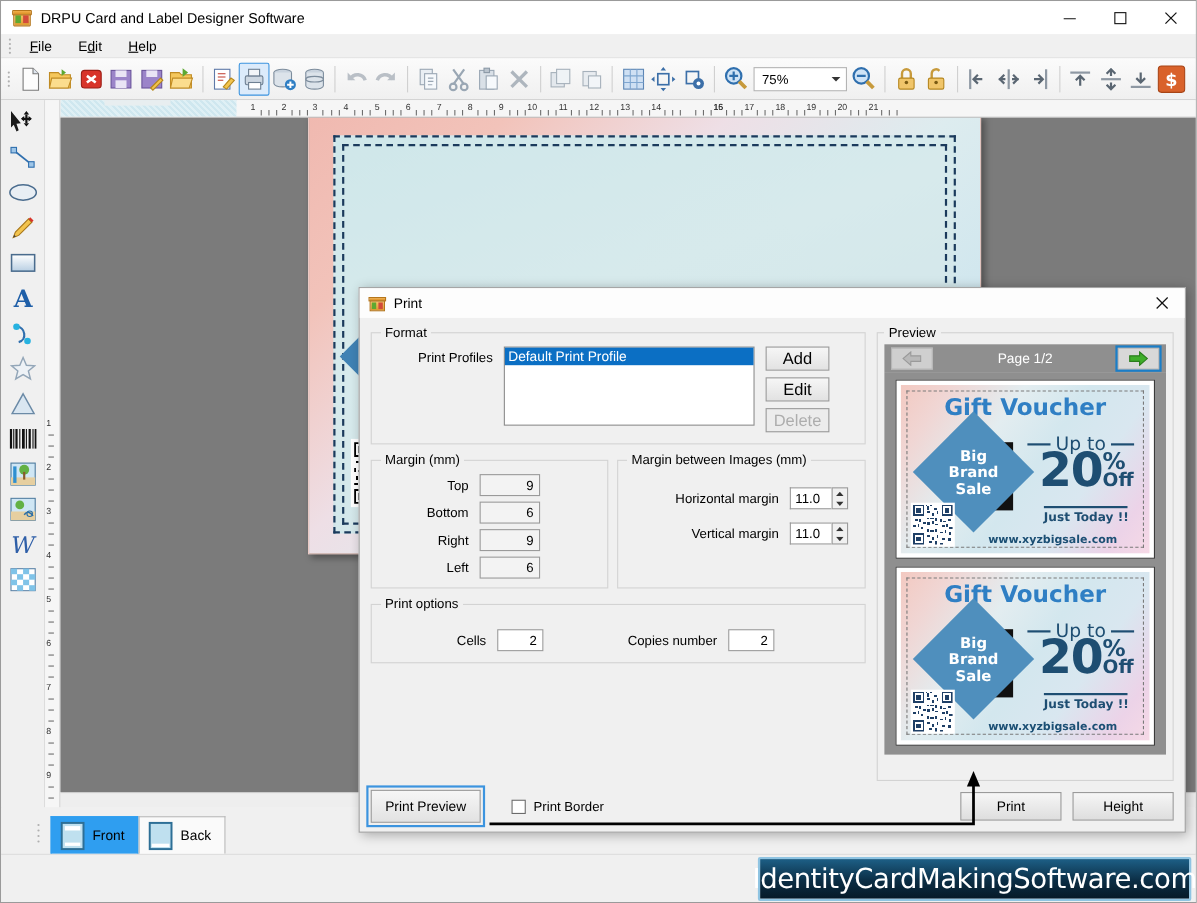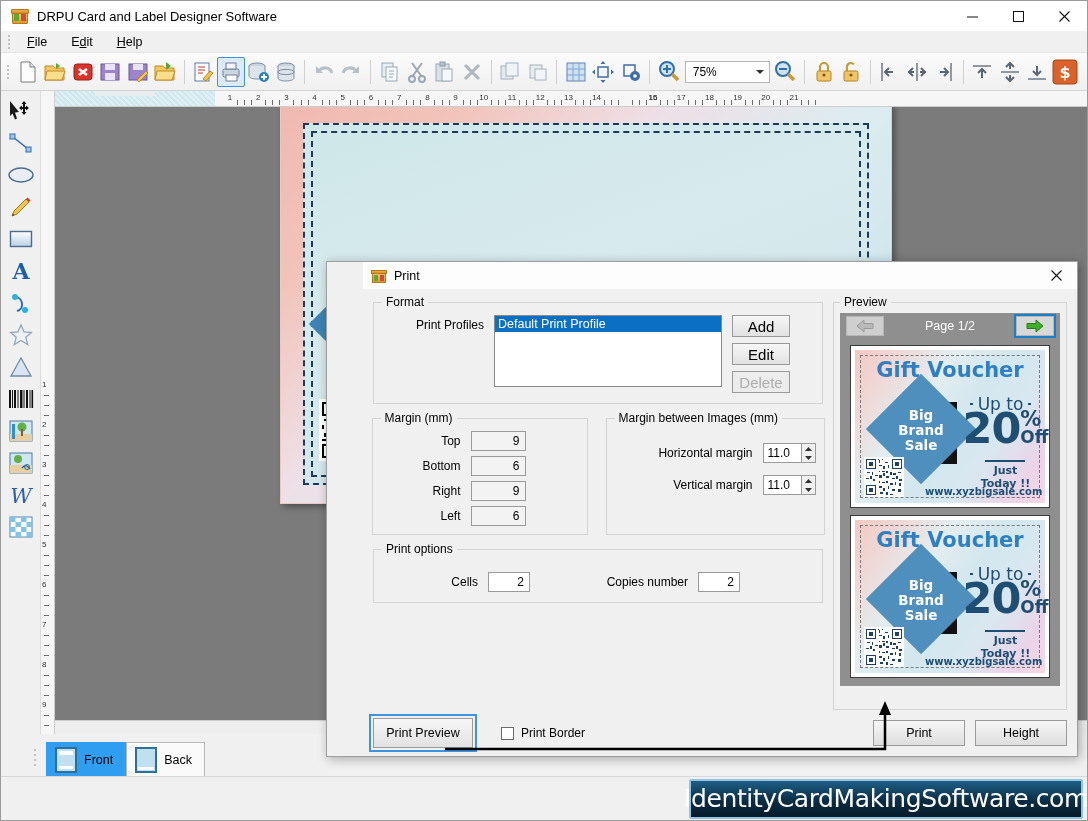--- a/index.html
+++ b/index.html
@@ -141,21 +141,21 @@
     border:2px solid #8fc4e2; border-radius:2px;
     display:flex; align-items:center; justify-content:center;
     color:#fff; font-size:25px; letter-spacing:-0.4px; white-space:nowrap;
     font-family:"DejaVu Sans", sans-serif;
   }
 
   
   .dialog {
     position:absolute; left:325px; top:260px; width:752px; height:496px;
     background:#f0f0f0; border:1px solid #9e9e9e; box-shadow:2px 2px 10px rgba(0,0,0,.3);
-    display:flex; flex-direction:column;padding-left:36px;
+    display:flex; flex-direction:column;
   }
   .dlg-title { height:27px; flex:0 0 27px; display:flex; align-items:center; background:#fdfdfd;
      padding-left:8px; }
   .dlg-title .ico { width:16px; height:16px; position:relative; margin-right:7px; }
   .dlg-title .ico .b { position:absolute; left:1px; top:5px; width:14px; height:10px;
      background:linear-gradient(#f7c46c,#e09a2e); border:1px solid #b5761c;}
   .dlg-title .ico .l { position:absolute; left:0; top:2px; width:16px; height:4px;
      background:linear-gradient(#f3b04a,#d98c22); border:1px solid #b5761c;}
   .dlg-title .ico .g { position:absolute; left:3px; top:7px; width:4px; height:6px; background:#5fa832;}
   .dlg-title .ico .r { position:absolute; left:9px; top:7px; width:4px; height:6px; background:#d24b3a;}
@@ -934,21 +934,21 @@
             </div>
             <div class="sidebtns">
               <div class="btn" style="width:58px;">Add</div>
               <div class="btn" style="width:58px;">Edit</div>
               <div class="btn dis" style="width:58px;">Delete</div>
             </div>
           </div>
         </fieldset>
 
 
-        <div style="display:flex; gap:18px;justify-content:center;">
+        <div style="display:flex; gap:8px;">
           <fieldset class="grp" style="width:216px; flex:0 0 216px;">
             <legend>Margin (mm)</legend>
             <div class="row">
               <div class="lbl" style="width:90px;">Top</div>
               <div class="numfield" style="width:55px;">9</div>
             </div>
             <div class="row">
               <div class="lbl" style="width:90px;">Bottom</div>
               <div class="numfield" style="width:55px;">6</div>
             </div>

